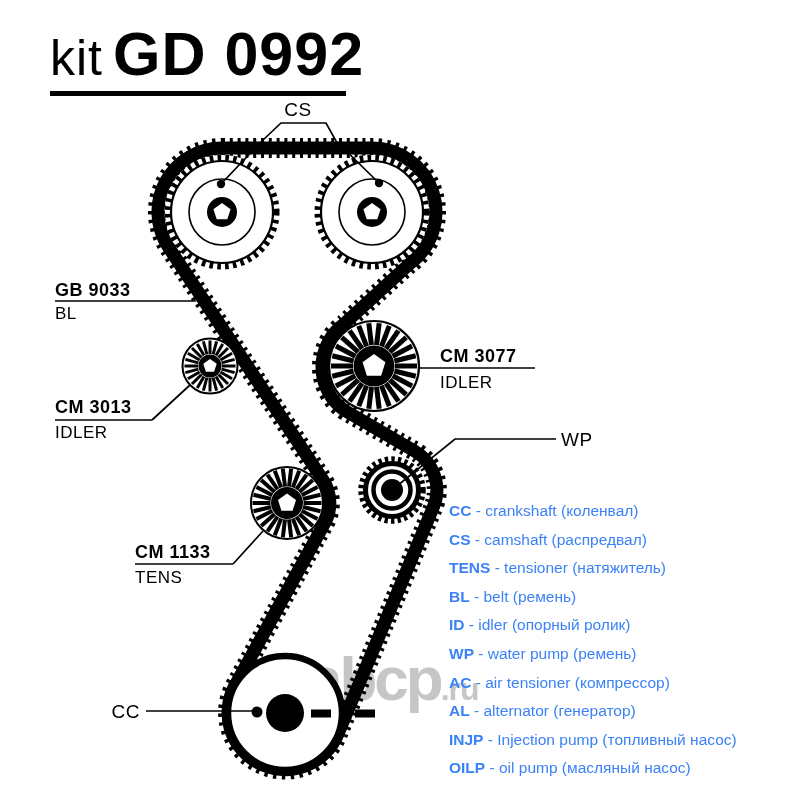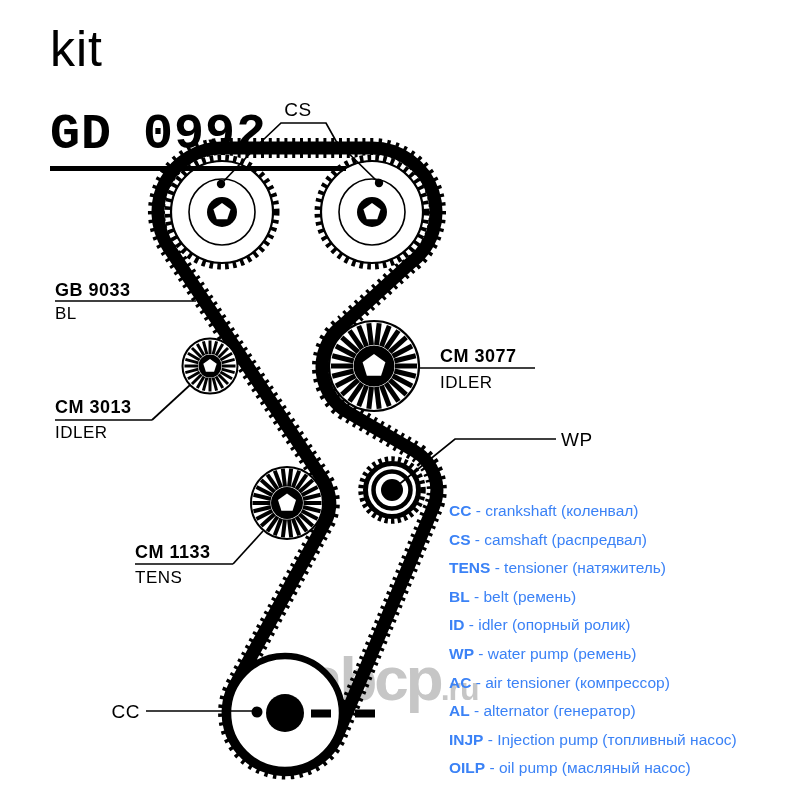--- a/index.html
+++ b/index.html
@@ -9,23 +9,23 @@
   
   .watermark{position:absolute;left:308px;top:648px;z-index:1;color:#c6c6c6;
              font-weight:700;font-size:62px;letter-spacing:-3px;line-height:1;user-select:none;}
   .watermark .suffix{font-size:32px;letter-spacing:-1px;}
 
   
   svg.diagram{position:absolute;left:0;top:0;z-index:2;}
 
   
   .title{position:absolute;left:50px;top:24px;z-index:3;color:#000;line-height:1;}
-  .title .row{display:flex;align-items:baseline;gap:36px;flex-direction:column;}
+  .title .row{display:flex;align-items:baseline;gap:10px;}
   .title .kit{font-size:50px;font-weight:400;letter-spacing:1px;}
-  .title .code{font-size:50px;font-weight:700;letter-spacing:1px;font-family:Liberation Mono, monospace;}
+  .title .code{font-size:61px;font-weight:700;letter-spacing:1px;}
   .title .rule{width:296px;height:5px;background:#000;margin-top:6px;}
 
   
   .legend{position:absolute;left:449px;top:497px;z-index:3;color:#3b82f6;font-size:15.5px;}
   .legend .row{height:28.6px;line-height:28.6px;white-space:nowrap;}
   .legend b{font-weight:700;}
 
   
   text{fill:#000;}
   .part-code{font:700 18px "Liberation Sans",sans-serif;letter-spacing:0.5px;}

